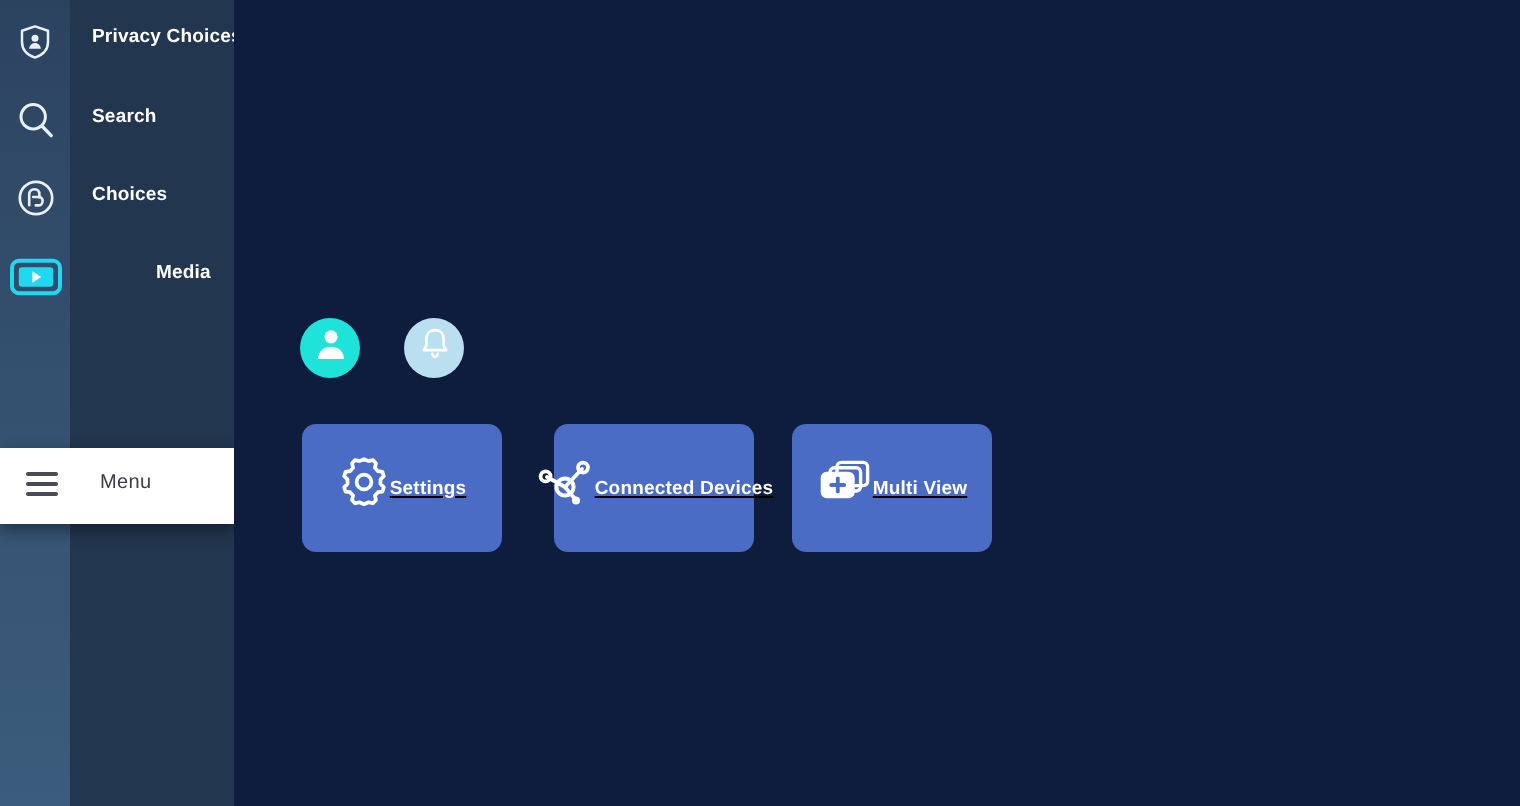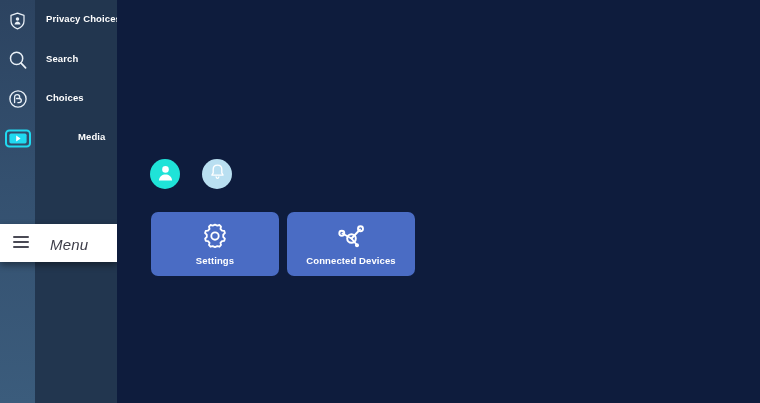--- a/index.html
+++ b/index.html
@@ -83,24 +83,23 @@
     height: 1.6px;
     background: #4a4a55;
     border-radius: 1px;
     margin-bottom: 3.4px;
   }
   #menu-label {
     position: absolute;
     left: 50px;
     top: 12px;
     color: #3d3d49;
-    font-size: 15px;
+    font-size: 10px;
     font-weight: normal;
     letter-spacing: 0.2px;
-    font-style: italic;
   }
 
   
   #main {
     position: absolute;
     left: 117px; top: 0;
     width: 643px;
     height: 403px;
     background: #0e1c3d;
   }
@@ -121,31 +120,32 @@
   #notification-btn {
     left: 85px; top: 159px;
     width: 30px; height: 30px;
     background: #b9dff1;
   }
 
   
   .tile {
     position: absolute;
     top: 212px;
-    width: 128px;
+    width: 100px;
     height: 64px;
     background: #4a6cc4;
     border-radius: 7px;
     display: flex;
-    flex-direction: column;
-    align-items: center;
-    justify-content: center;
+    flex-direction: row;
+    align-items: center;
+    justify-content: center;
+    text-decoration: underline;
   }
   #tile-settings { left: 34px; }
-  #tile-connected-devices { left: 170px; }
+  #tile-connected-devices { left: 160px; }
   #tile-multi-view { left: 279px; }
 
   .tile-icon {
     height: 26px;
     display: flex;
     align-items: center;
     justify-content: center;
     margin-bottom: 6px;
   }
   .tile-label {
@@ -262,15 +262,27 @@
           <line x1="15.5" y1="14.5" x2="20.5" y2="20.5" stroke="#ffffff" stroke-width="1.9" stroke-linecap="round"></line>
           <circle cx="15.5" cy="14.5" r="4.3" fill="none" stroke="#ffffff" stroke-width="2"></circle>
           <circle cx="5.8" cy="9.2" r="2.5" fill="none" stroke="#ffffff" stroke-width="1.9"></circle>
           <circle cx="24.5" cy="4.8" r="2.5" fill="none" stroke="#ffffff" stroke-width="1.9"></circle>
           <circle cx="21" cy="21.2" r="2" fill="#ffffff"></circle>
         </svg>
       </div>
       <div class="tile-label">Connected Devices</div>
     </div>
 
+    <div class="tile" id="tile-multi-view">
+      <div class="tile-icon">
+        <svg width="28" height="24" viewBox="0 0 28 24">
+          <rect x="10.5" y="2.2" width="15.3" height="11.6" rx="2.2" fill="none" stroke="#ffffff" stroke-width="1.7"></rect>
+          <rect x="7" y="4.9" width="15.3" height="11.6" rx="2.2" fill="none" stroke="#ffffff" stroke-width="1.7"></rect>
+          <rect x="3.2" y="7.7" width="15.3" height="11.6" rx="2.2" fill="#ffffff" stroke="#ffffff" stroke-width="1.7"></rect>
+          <line x1="10.9" y1="10.2" x2="10.9" y2="16.7" stroke="#4a6cc4" stroke-width="1.9" stroke-linecap="round"></line>
+          <line x1="7.6" y1="13.5" x2="14.1" y2="13.5" stroke="#4a6cc4" stroke-width="1.9" stroke-linecap="round"></line>
+        </svg>
+      </div>
+      <div class="tile-label">Multi View</div>
+    </div>
 
   </div>
 </div>
 
 </body></html>

